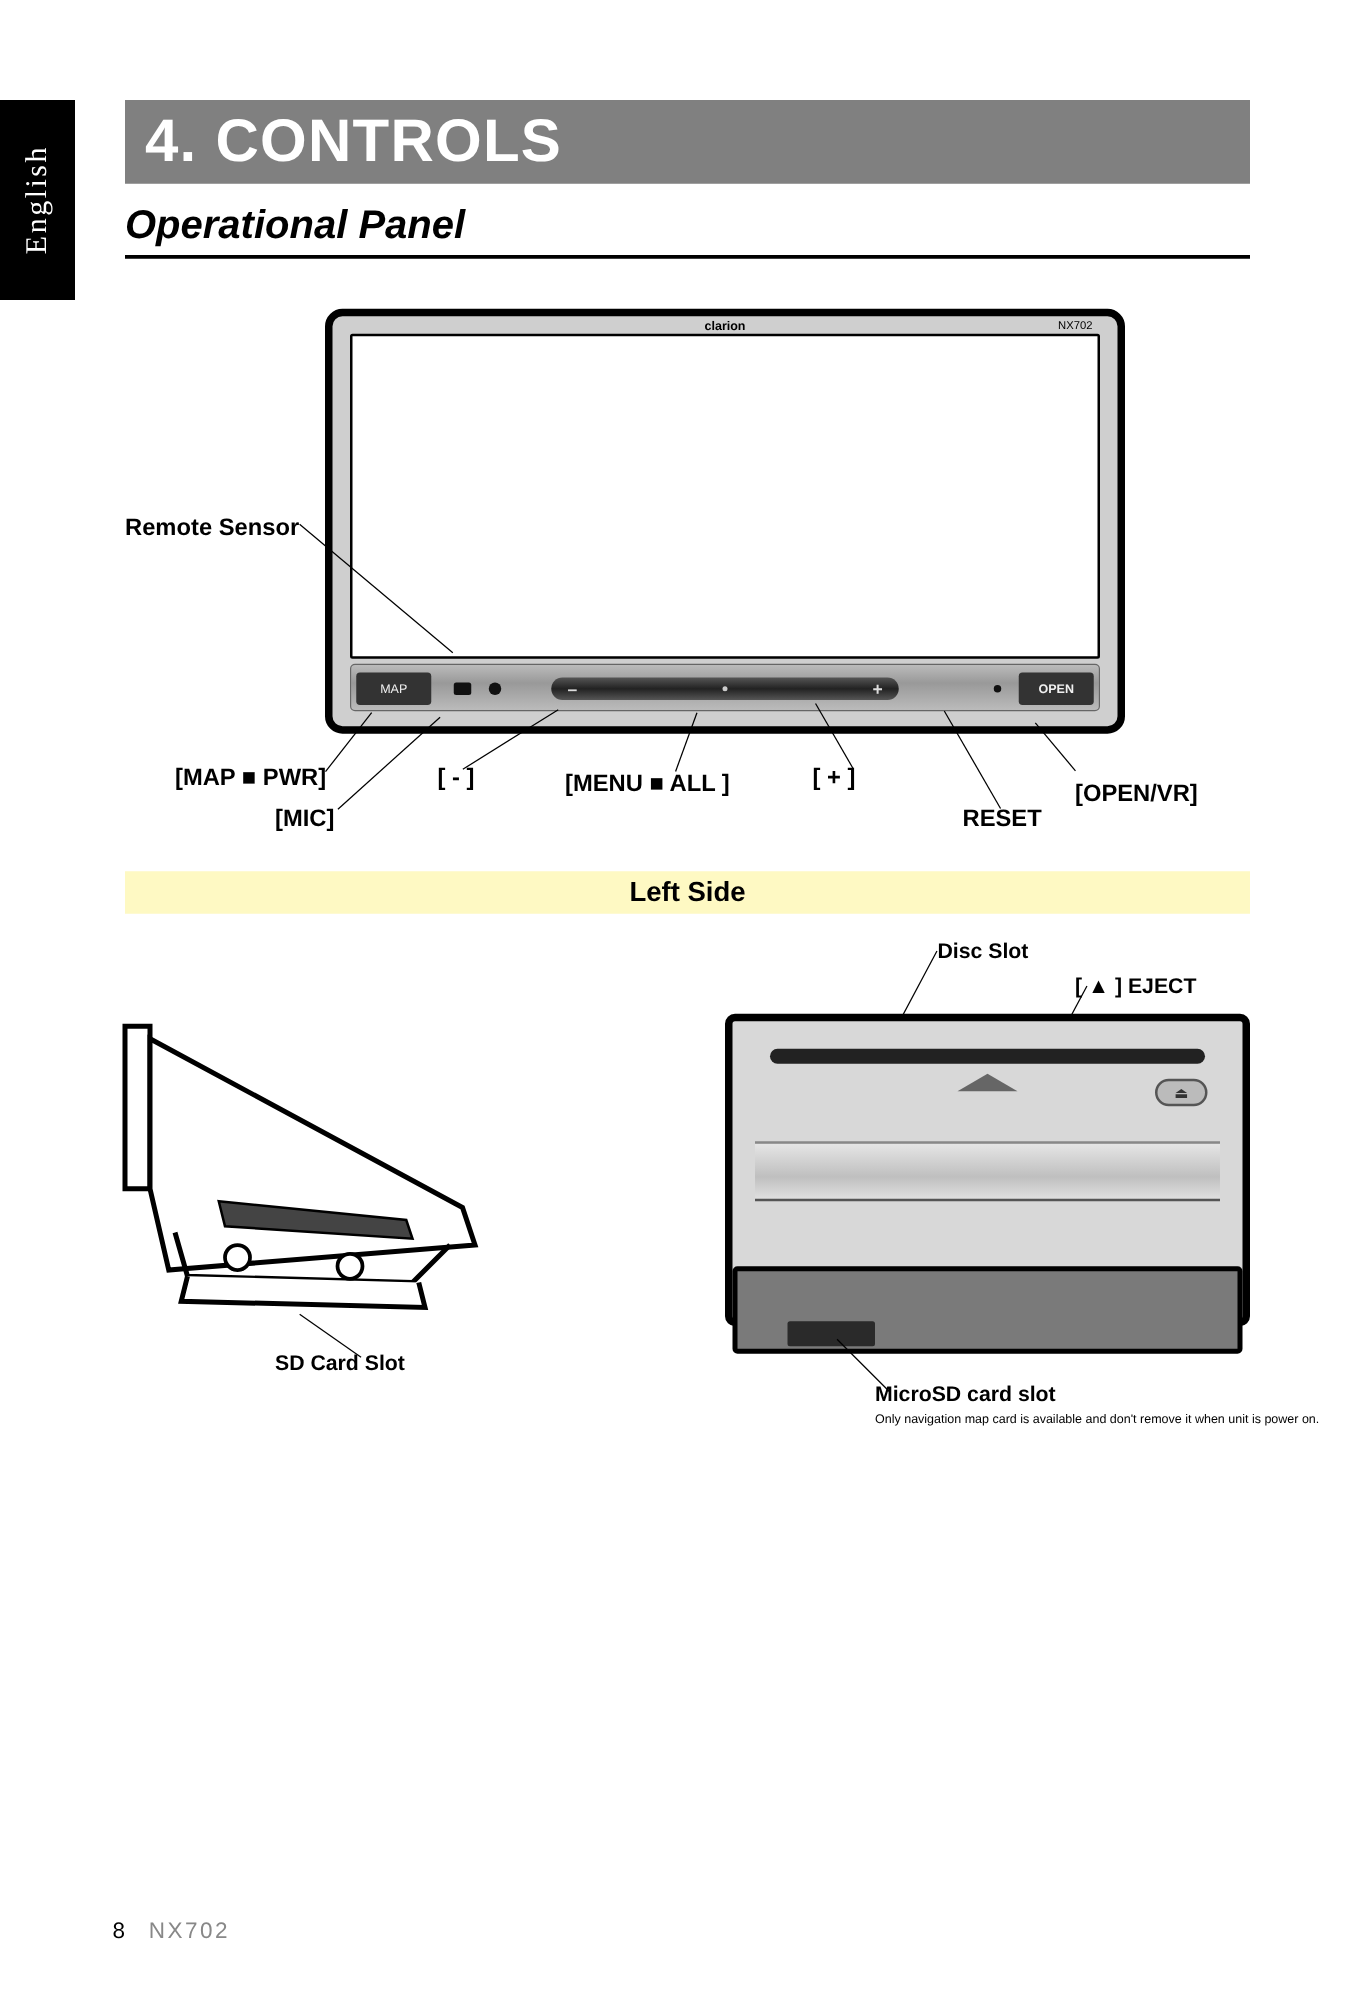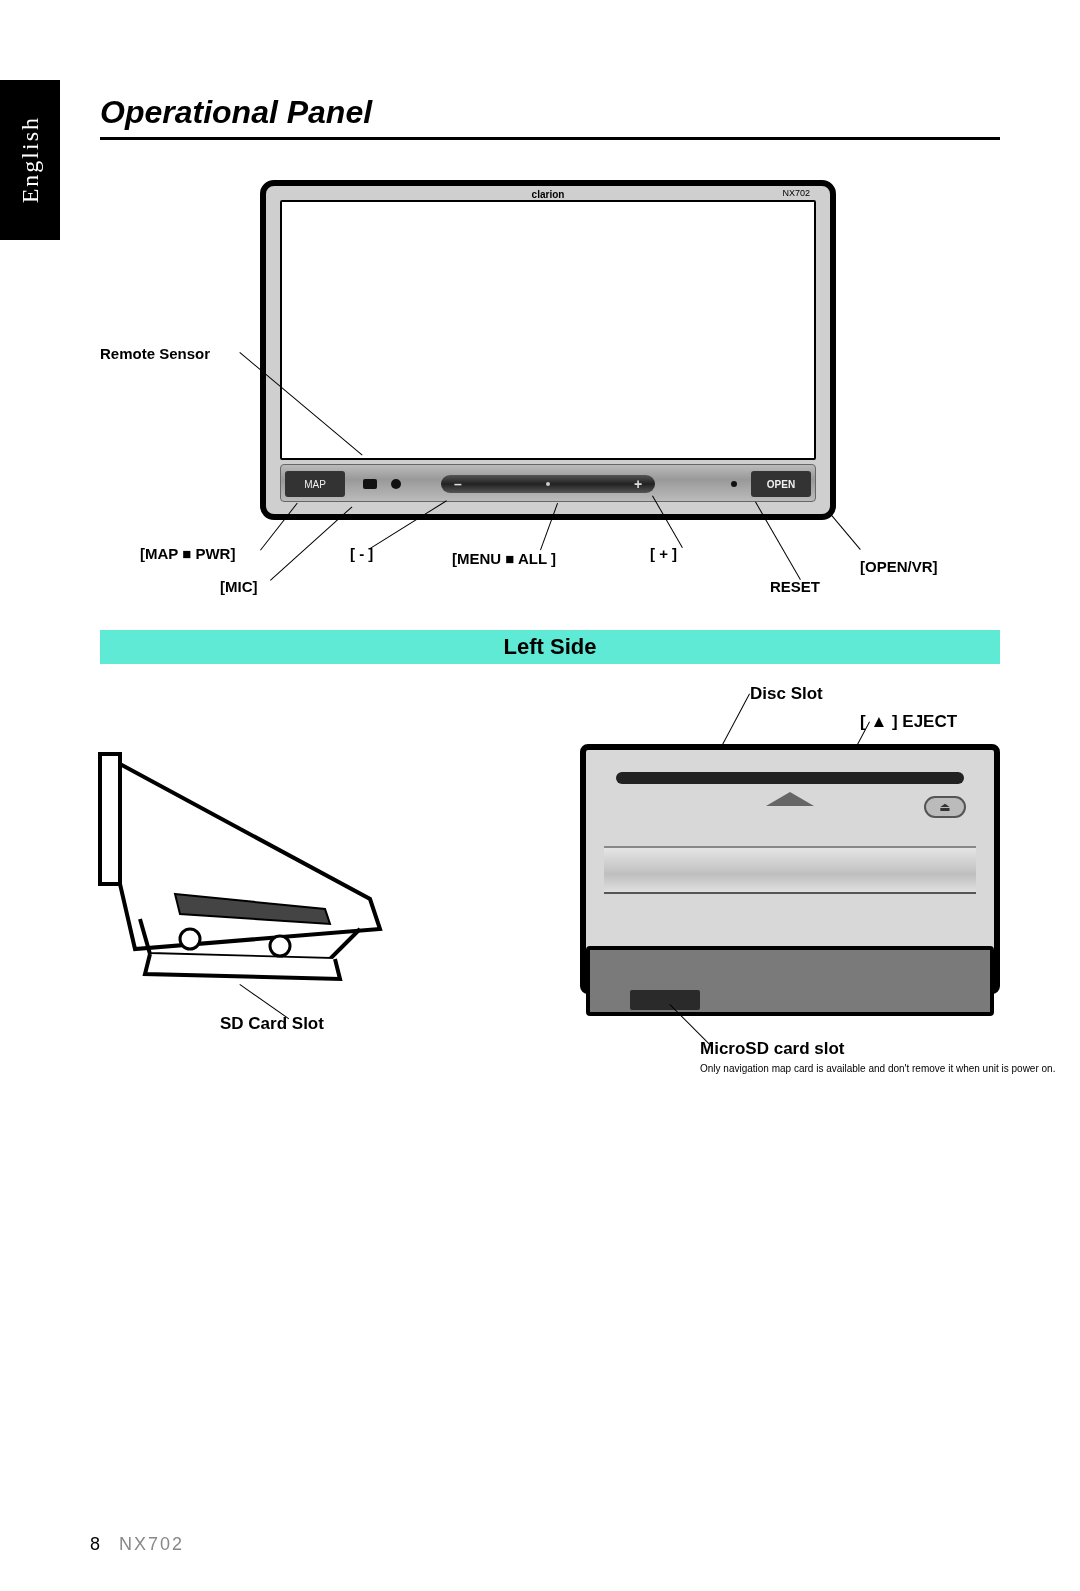--- a/index.html
+++ b/index.html
@@ -41,21 +41,21 @@
     border-bottom: 3px solid #000;
     padding-bottom: 6px;
   }
 
   
   .diagram1 { position: relative; width: 900px; height: 420px; margin-top: 40px; }
 
   
   .device {
     position: absolute; left: 160px; top: 0;
-    width: 576px; height: 340px;
+    width: 640px; height: 340px;
     border: 6px solid #000;
     border-radius: 14px;
     background: #cfcfcf;
   }
   .screen {
     position: absolute; left: 14px; top: 14px; right: 14px; height: 260px;
     background: #fff; border: 2px solid #000;
     border-radius: 2px;
   }
   .brand {
@@ -104,33 +104,33 @@
     color: #ddd; font-size: 14px; font-weight: bold;
   }
   .vol-minus { left: 8px; }
   .vol-plus { right: 8px; }
   .menu-dot {
     position: absolute; left: 50%; top: 7px; transform: translateX(-50%);
     width: 4px; height: 4px; background: #ccc; border-radius: 50%;
   }
 
   
-  .callout { position: absolute; font-size: 15px; font-weight: bold; white-space: nowrap; }
+  .callout { position: absolute; font-size: 19px; font-weight: bold; white-space: nowrap; }
   .leader { position: absolute; background: #000; height: 1px; transform-origin: 0 0; }
 
   .subtitle {
     font-style: italic; font-weight: bold;
     font-size: 28px;
     margin-top: 90px;
   }
 
   
   .side-headers { display: flex; gap: 60px; margin-top: 30px; }
   .side-header {
-    flex: 1; background: #5eead4; text-align: center;
+    flex: 1; background: #fef9c3; text-align: center;
     font-weight: bold; font-size: 22px; padding: 4px 0;
   }
 
   
   .diagram-row { display: flex; gap: 60px; margin-top: 20px; height: 420px; position: relative; }
   .d2, .d3 { position: relative; flex: 1; }
 
   
   .mech-svg { position: absolute; left: -20px; top: 60px; }
 
@@ -182,20 +182,25 @@
 <body>
 
 <div class="page">
 
   <div class="lang-tab">
     <span>English</span>
   </div>
 
   <div class="content">
 
+    <div class="chapter-bar">
+      <span>4.</span>
+      <span> </span>
+      <span>CONTROLS</span>
+    </div>
 
     <div class="section-title">Operational Panel</div>
 
     <div class="diagram1">
 
       <div class="device">
         <div class="brand">clarion</div>
         <div class="model-badge">NX702</div>
         <div class="screen"></div>
         <div class="bottom-strip">

